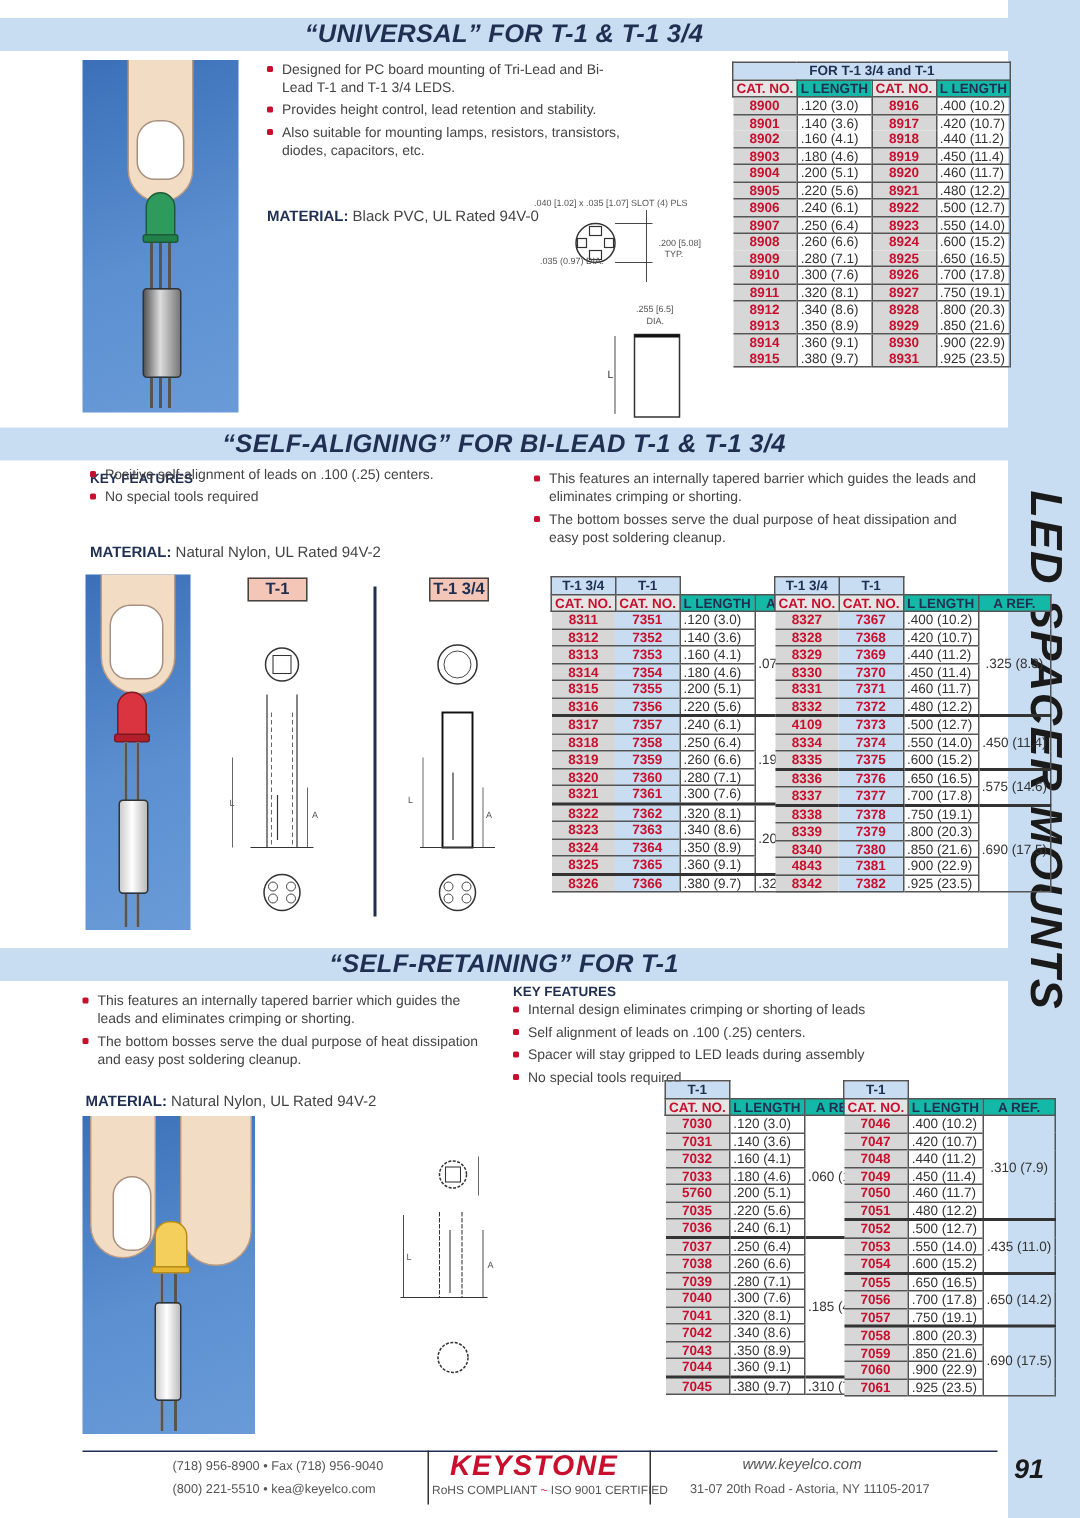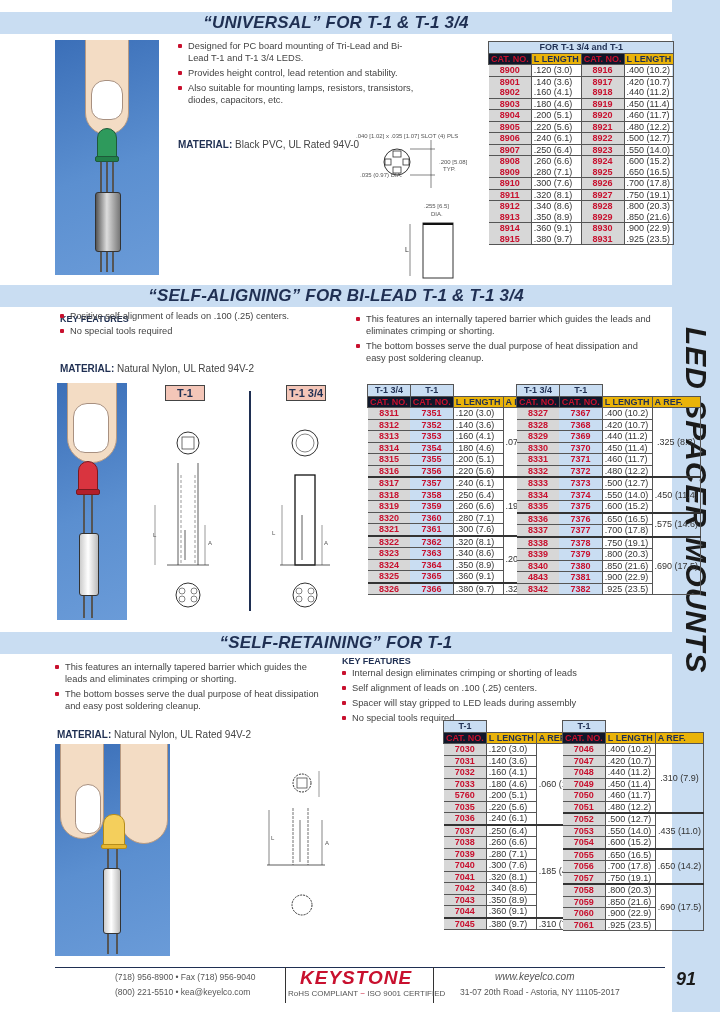--- a/index.html
+++ b/index.html
@@ -25,22 +25,22 @@
   .nail { position: absolute; background: #fff; border: 1px solid #a89080; border-radius: 14px 14px 12px 12px; }
   .led-dome { position: absolute; border-radius: 10px 10px 2px 2px; }
   .led-rim { position: absolute; border-radius: 2px; }
   .lead { position: absolute; width: 2px; background: #ddd; border: 0.5px solid #555; }
   .spacer { position: absolute; border: 1px solid #333; border-radius: 3px; }
 
   table.spec { border-collapse: collapse; position: absolute; font-family: "Liberation Sans Narrow","Liberation Sans", sans-serif; }
   table.spec td, table.spec th { font-size: 9px; line-height: 10.5px; padding: 0 2px; white-space: nowrap; }
   .cat { color: #c8102e; font-weight: 900; text-align: center; background: #d7d7d7; }
   .catb { color: #c8102e; font-weight: 900; text-align: center; background: #c9ddf2; }
-  .hcat { color: #c8102e; font-weight: 900; text-align: center; background: #0f172a; border: 1px solid #555; line-height: 10px; }
-  .hlen { color: #1f2f52; font-weight: 900; text-align: left; background: #eab308; border: 1px solid #555; line-height: 10px; }
+  .hcat { color: #c8102e; font-weight: 900; text-align: center; background: #e5e5e5; border: 1px solid #555; line-height: 10px; }
+  .hlen { color: #1f2f52; font-weight: 900; text-align: center; background: #14b8a6; border: 1px solid #555; line-height: 10px; }
   .hgroup { background: #c9ddf2; color: #1f2f52; font-weight: 900; text-align: center; border: 1px solid #555; }
   .len { color: #333; border-left: 1px solid #555; border-right: 1px solid #555; }
   .aref { color: #333; text-align: center; border-right: 1px solid #555; vertical-align: middle; }
   tr.sep td { border-top: 1px solid #555; }
   tr.thick td { border-top: 2px solid #333; }
 
   .tag { position: absolute; background: #f4c6b8; border: 1px solid #444; font-size: 11px; font-weight: 900; color: #1f2f52; text-align: center; line-height: 14px; }
   .vline { position: absolute; width: 2px; background: #1f2f52; }
 
   .footer-line { position: absolute; left: 55px; top: 967px; width: 610px; height: 1px; background: #1f2f52; }
@@ -439,21 +439,21 @@
         <td class="cat">8331</td>
         <td class="catb">7371</td>
         <td class="len">.460 (11.7)</td>
       </tr>
       <tr class="sep">
         <td class="cat">8332</td>
         <td class="catb">7372</td>
         <td class="len">.480 (12.2)</td>
       </tr>
       <tr class="thick">
-        <td class="cat">8333</td>
+        <td class="cat">4109</td>
         <td class="catb">7373</td>
         <td class="len">.500 (12.7)</td>
         <td class="aref" rowspan="3">.450 (11.4)</td>
       </tr>
       <tr class="sep">
         <td class="cat">8334</td>
         <td class="catb">7374</td>
         <td class="len">.550 (14.0)</td>
       </tr>
       <tr class="sep">

